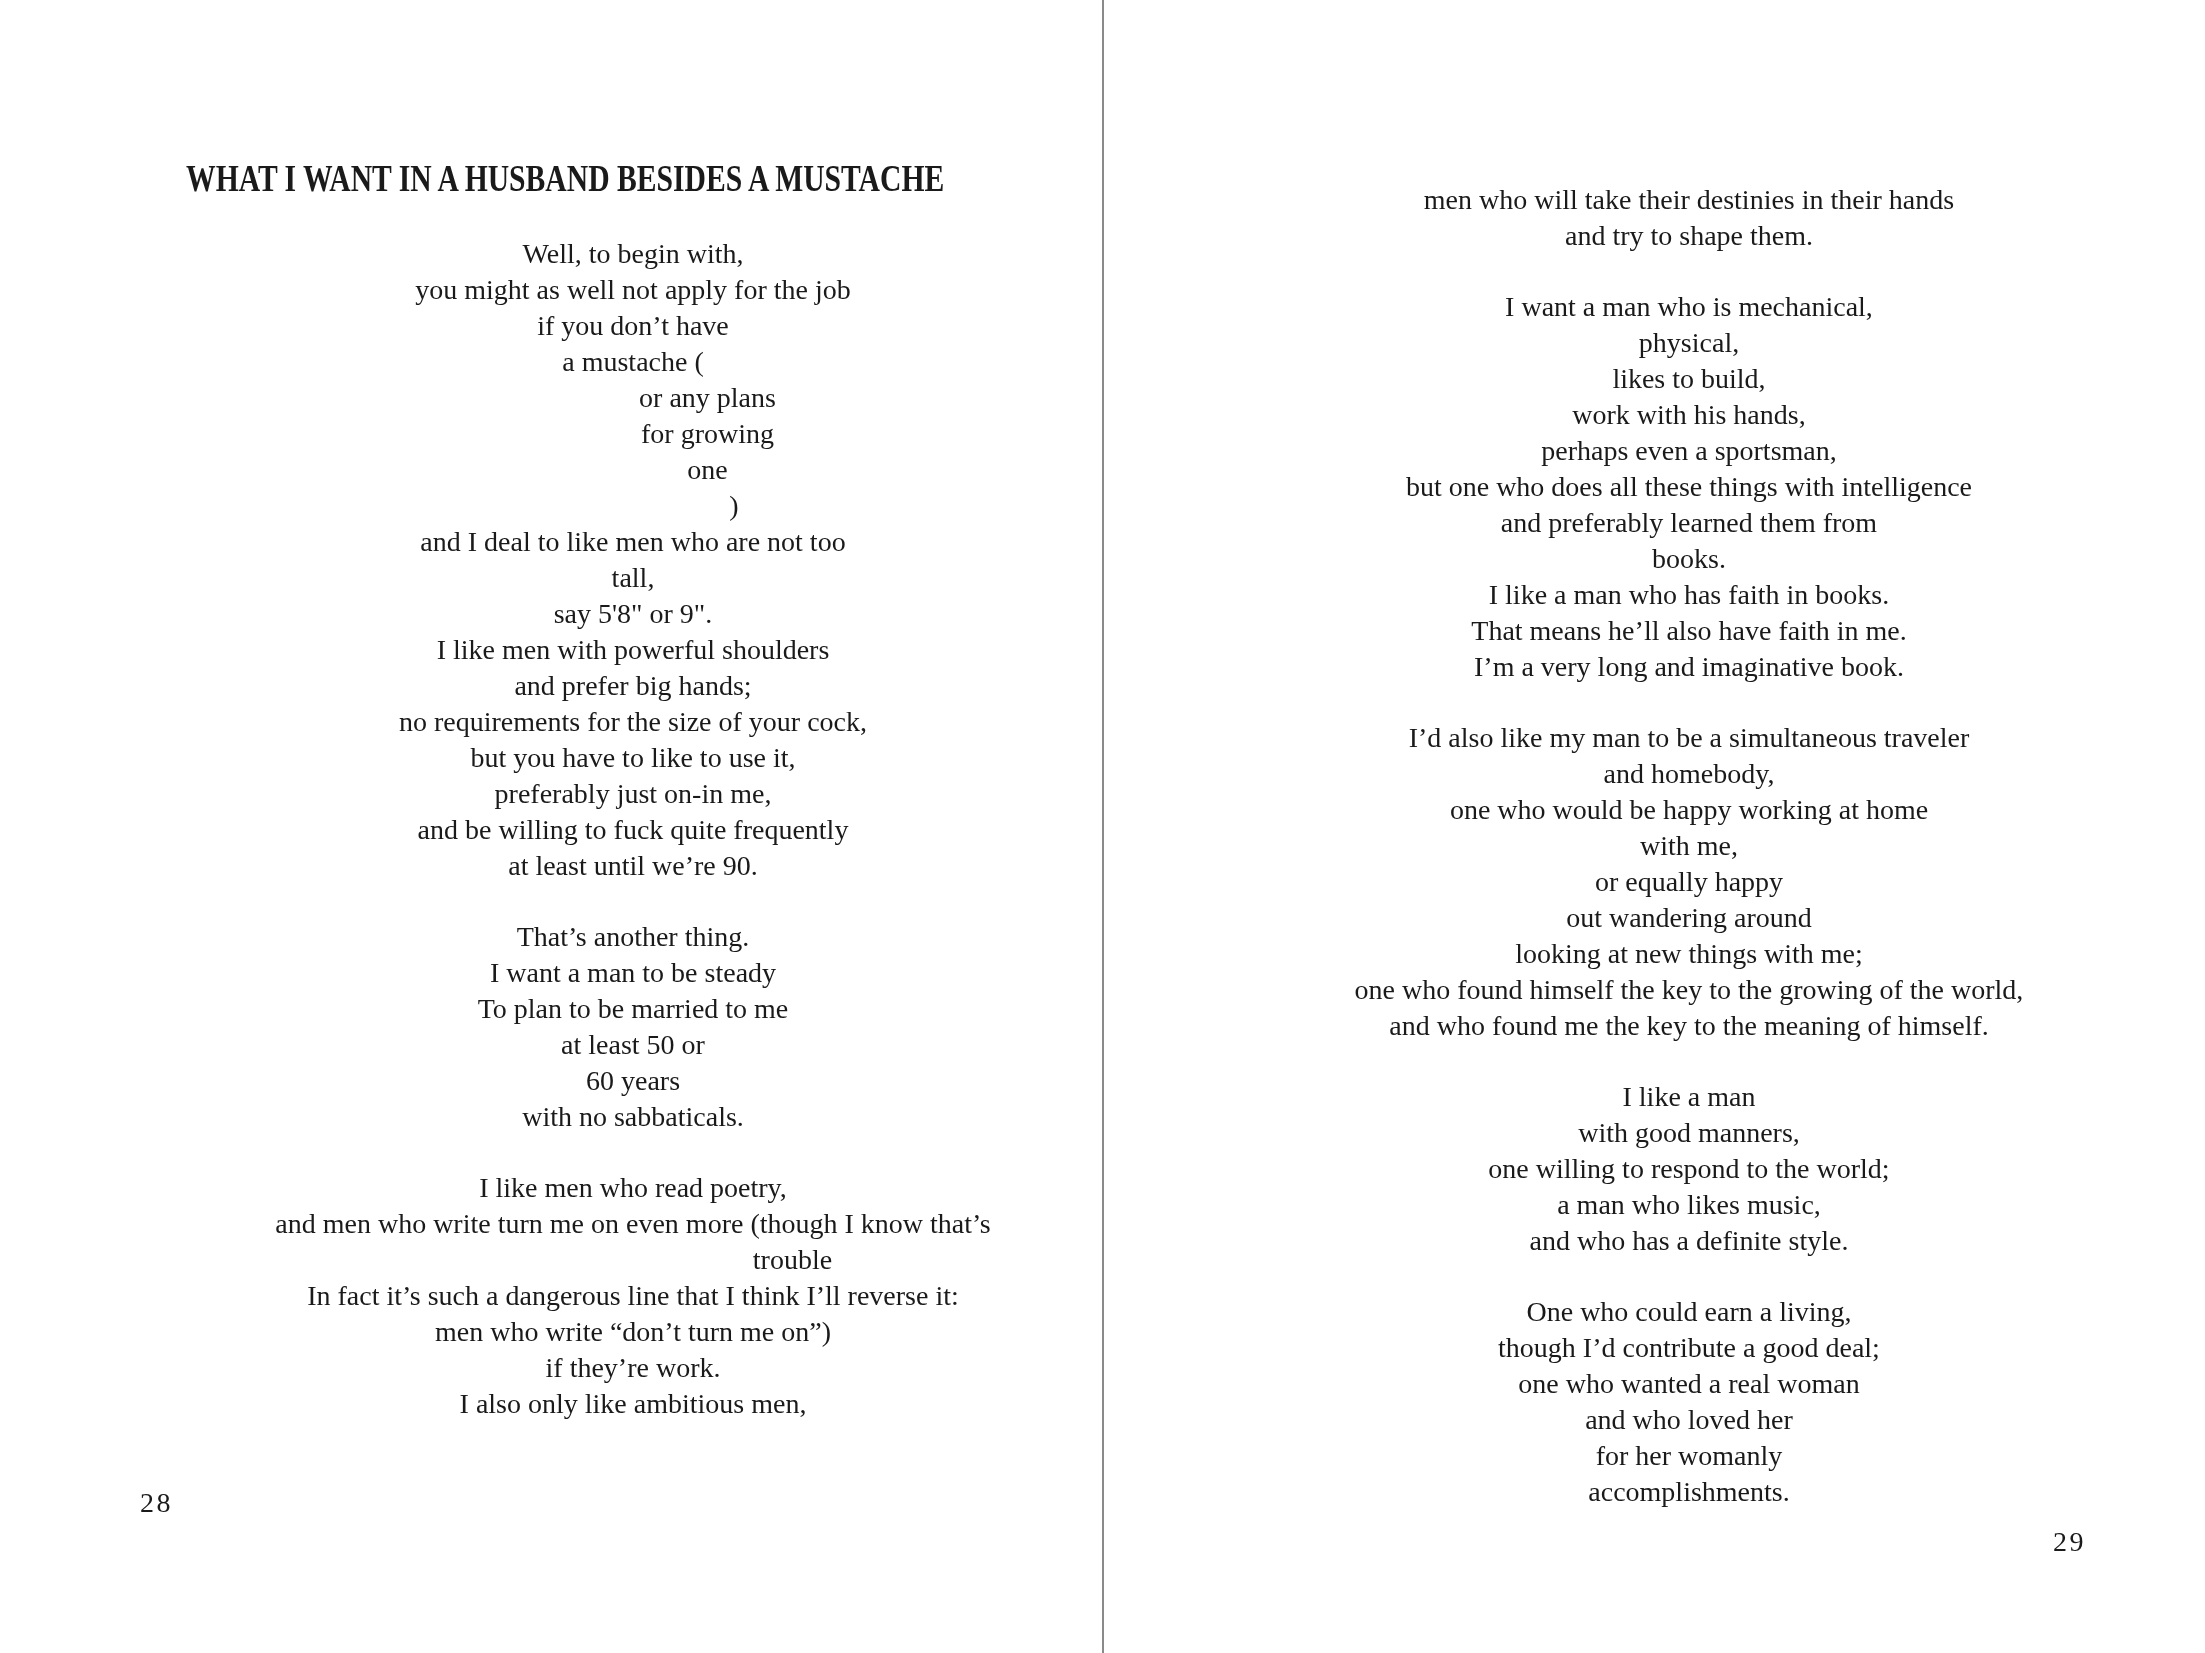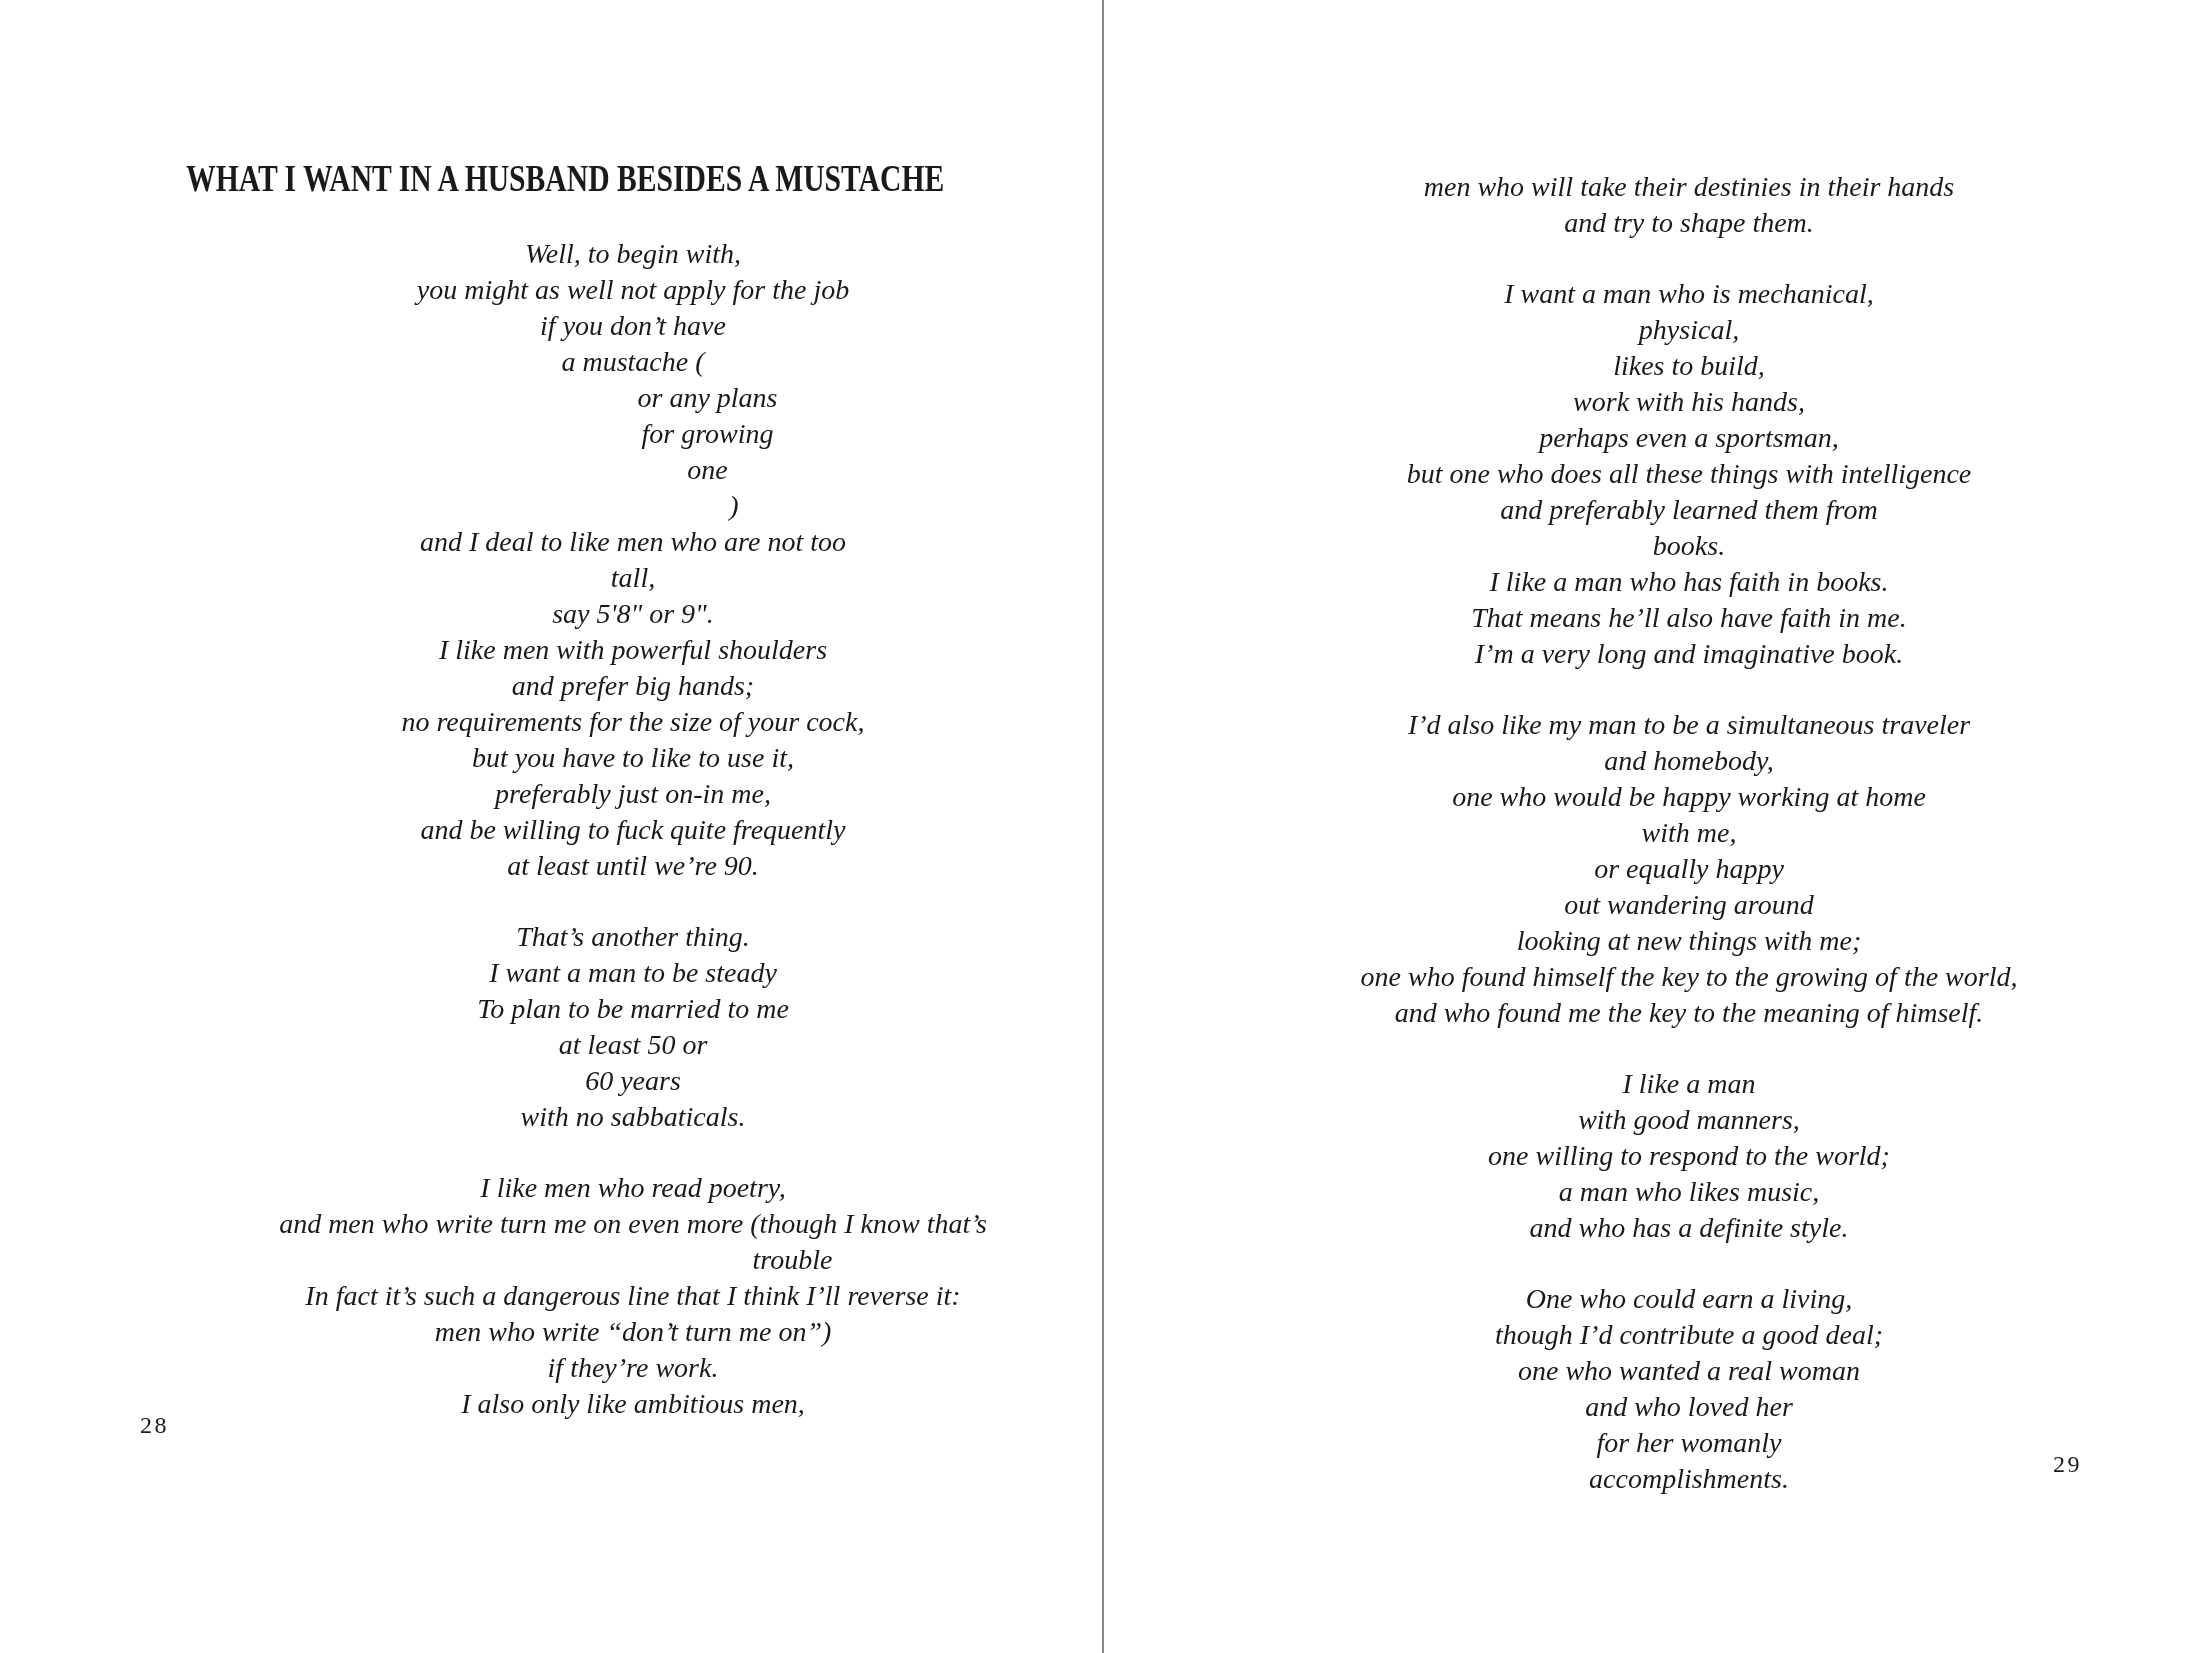--- a/index.html
+++ b/index.html
@@ -33,36 +33,36 @@
   .poem-title {
     margin: 0 0 39px 0;
     font-size: 38px;
     line-height: 38px;
     font-weight: bold;
     white-space: nowrap;
     letter-spacing: 0px;
     transform: scaleX(0.78);
     transform-origin: 0 50%;
   }
-  .stanza { margin: 3px; font-style: italic; }
+  .stanza { margin: 16px; }
   .stanza + .stanza { margin-top: 35px; }
   .line {
     font-size: 28px;
     line-height: 36px;
     white-space: pre;
     font-feature-settings: "onum";
   }
   .indent-0 { padding-left: 0; }
   .indent-1 { padding-left: 149px; }
   .indent-2 { padding-left: 202px; }
   .indent-3 { padding-left: 319px; }
   .page-number {
     position: absolute;
-    top: 1410px;
-    font-size: 24px;
+    top: 1487px;
+    font-size: 28px;
     line-height: 31px;
     letter-spacing: 2.5px;
   }
   .page-number.num-left  { left: 140px; }
   .page-number.num-right { left: 2053px; margin-top: 39px; }
 </style>
 </head>
 <body>
 
 <div class="divider"></div>

